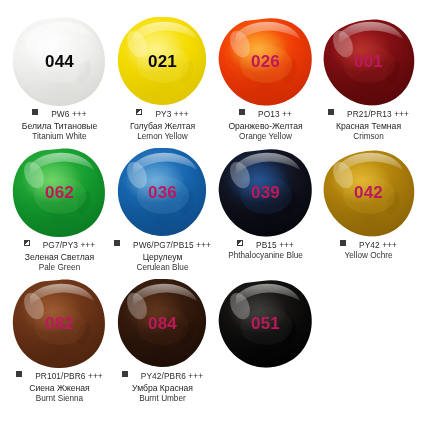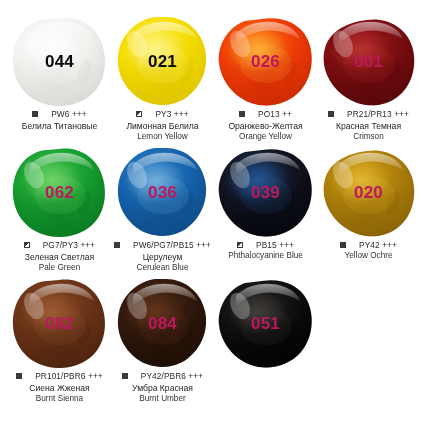--- a/index.html
+++ b/index.html
@@ -66,21 +66,21 @@
     margin-top: -1px;
     text-align: center;
     line-height: 1.22;
   }
   .pigment-line {
     font-size: 8.3px;
     color: #2b2b2b;
     white-space: nowrap;
     letter-spacing: 0.1px;
     display: flex;
-    align-items: center;
+    align-items: flex-start;
     justify-content: center;
     gap: 13px;
   }
   .opacity-mark {
     display: inline-block;
     width: 6px;
     height: 6px;
     border: 1px solid #3a3a3a;
     box-sizing: border-box;
     position: relative;
@@ -142,20 +142,21 @@
     <ellipse cx="52" cy="50" rx="26" ry="19" fill="#ffffff" opacity="0.14"></ellipse>
   </svg>
       <span class="blob-code code-dark">044</span>
     </div>
     <div class="caption">
       <div class="pigment-line">
         <span class="opacity-mark full"></span>
         <span>PW6 +++</span>
       </div>
       <div class="name-ru">Белила Титановые</div>
+      <div class="name-en">Titanium White</div>
     </div>
   </div>
   <div class="swatch-cell">
     <div class="blob-wrap">
 
   <svg class="blob-svg" width="103" height="96" viewBox="0 0 103 96">
     <defs>
       <radialGradient id="g1" cx="42%" cy="34%" r="72%">
         <stop offset="0%" stop-color="#fdee55"></stop>
         <stop offset="55%" stop-color="#f5dc00"></stop>
@@ -182,21 +183,21 @@
     <ellipse cx="76" cy="58" rx="6" ry="12" fill="#ddc400" opacity="0.35" transform="rotate(18 76 58)"></ellipse>
     <ellipse cx="52" cy="50" rx="26" ry="19" fill="#fff79a" opacity="0.14"></ellipse>
   </svg>
       <span class="blob-code code-dark">021</span>
     </div>
     <div class="caption">
       <div class="pigment-line">
         <span class="opacity-mark half"></span>
         <span>PY3 +++</span>
       </div>
-      <div class="name-ru">Лимонная Белила</div>
+      <div class="name-ru">Голубая Желтая</div>
       <div class="name-en">Lemon Yellow</div>
     </div>
   </div>
   <div class="swatch-cell">
     <div class="blob-wrap">
 
   <svg class="blob-svg" width="103" height="96" viewBox="0 0 103 96">
     <defs>
       <radialGradient id="g2" cx="42%" cy="34%" r="72%">
         <stop offset="0%" stop-color="#fb8a10"></stop>
@@ -428,21 +429,21 @@
       </radialGradient>
     </defs>
     <path d="M50 6 C69 3 89 13 95 32 C101 51 95 73 79 84 C63 95 42 93 27 82 C12 71 3 52 8 34 C13 16 32 8 50 6 Z" fill="url(#g7)"></path>
     <path d="M50 6 C69 3 89 13 95 32 C101 51 95 73 79 84 C63 95 42 93 27 82 C12 71 3 52 8 34 C13 16 32 8 50 6 Z" fill="url(#t7)"></path>
     <ellipse cx="44" cy="36" rx="30" ry="22" fill="url(#h7)"></ellipse>
     <path d="M22 20 C32 9 52 5 68 10 C78 13 84 19 86 25 C76 19 62 15 48 17 C36 19 28 24 22 30 Z" fill="url(#s7)"></path>
     <ellipse cx="26" cy="30" rx="9" ry="14" fill="#ffffff" opacity="0.28" transform="rotate(-24 26 30)"></ellipse>
     <ellipse cx="76" cy="58" rx="6" ry="12" fill="#8a6306" opacity="0.35" transform="rotate(18 76 58)"></ellipse>
     <ellipse cx="52" cy="50" rx="26" ry="19" fill="#e8bf3c" opacity="0.14"></ellipse>
   </svg>
-      <span class="blob-code code-light">020</span>
+      <span class="blob-code code-light">042</span>
     </div>
     <div class="caption">
       <div class="pigment-line">
         <span class="opacity-mark full"></span>
         <span>PY42 +++</span>
       </div>
       <div class="name-en">Yellow Ochre</div>
     </div>
   </div>
     </div>

